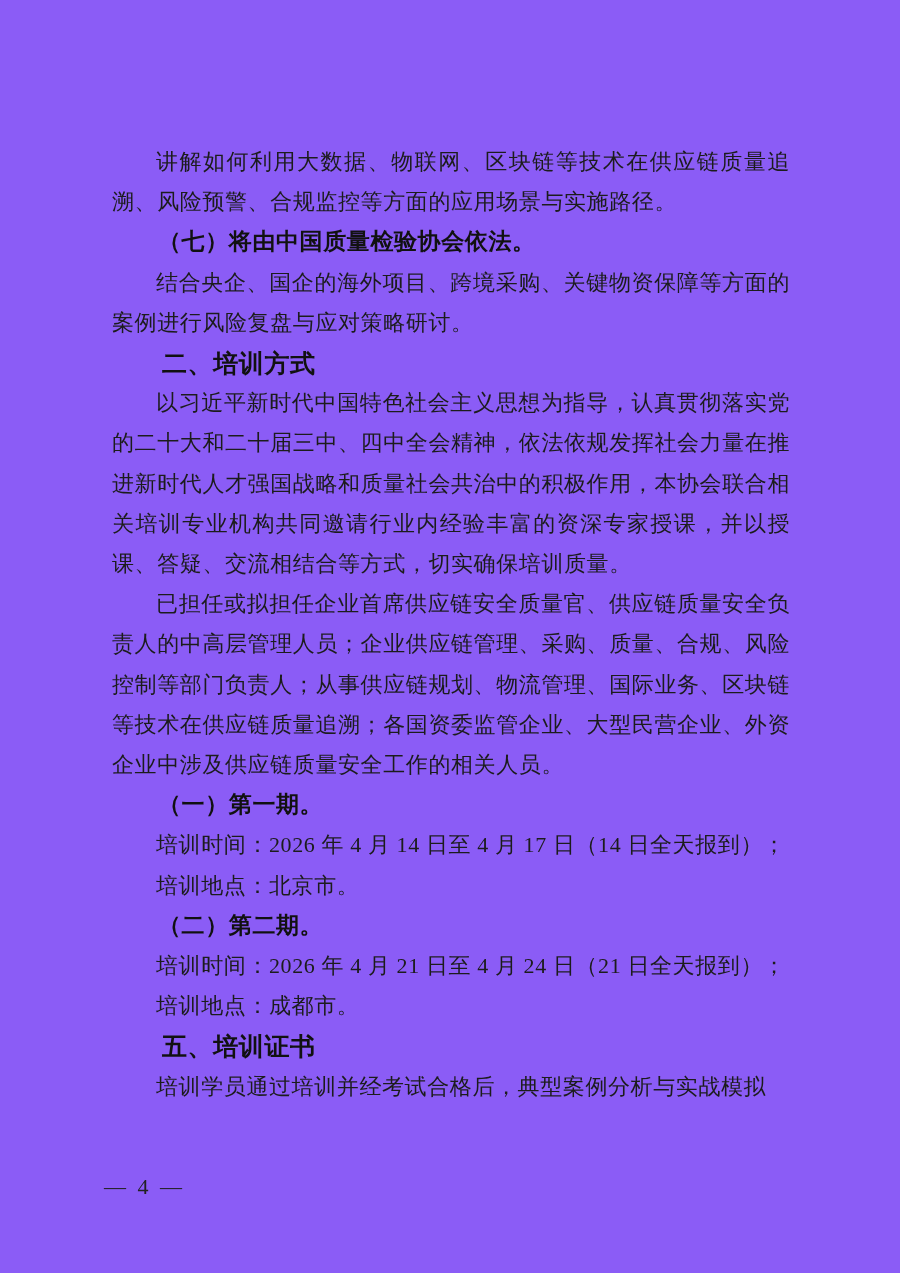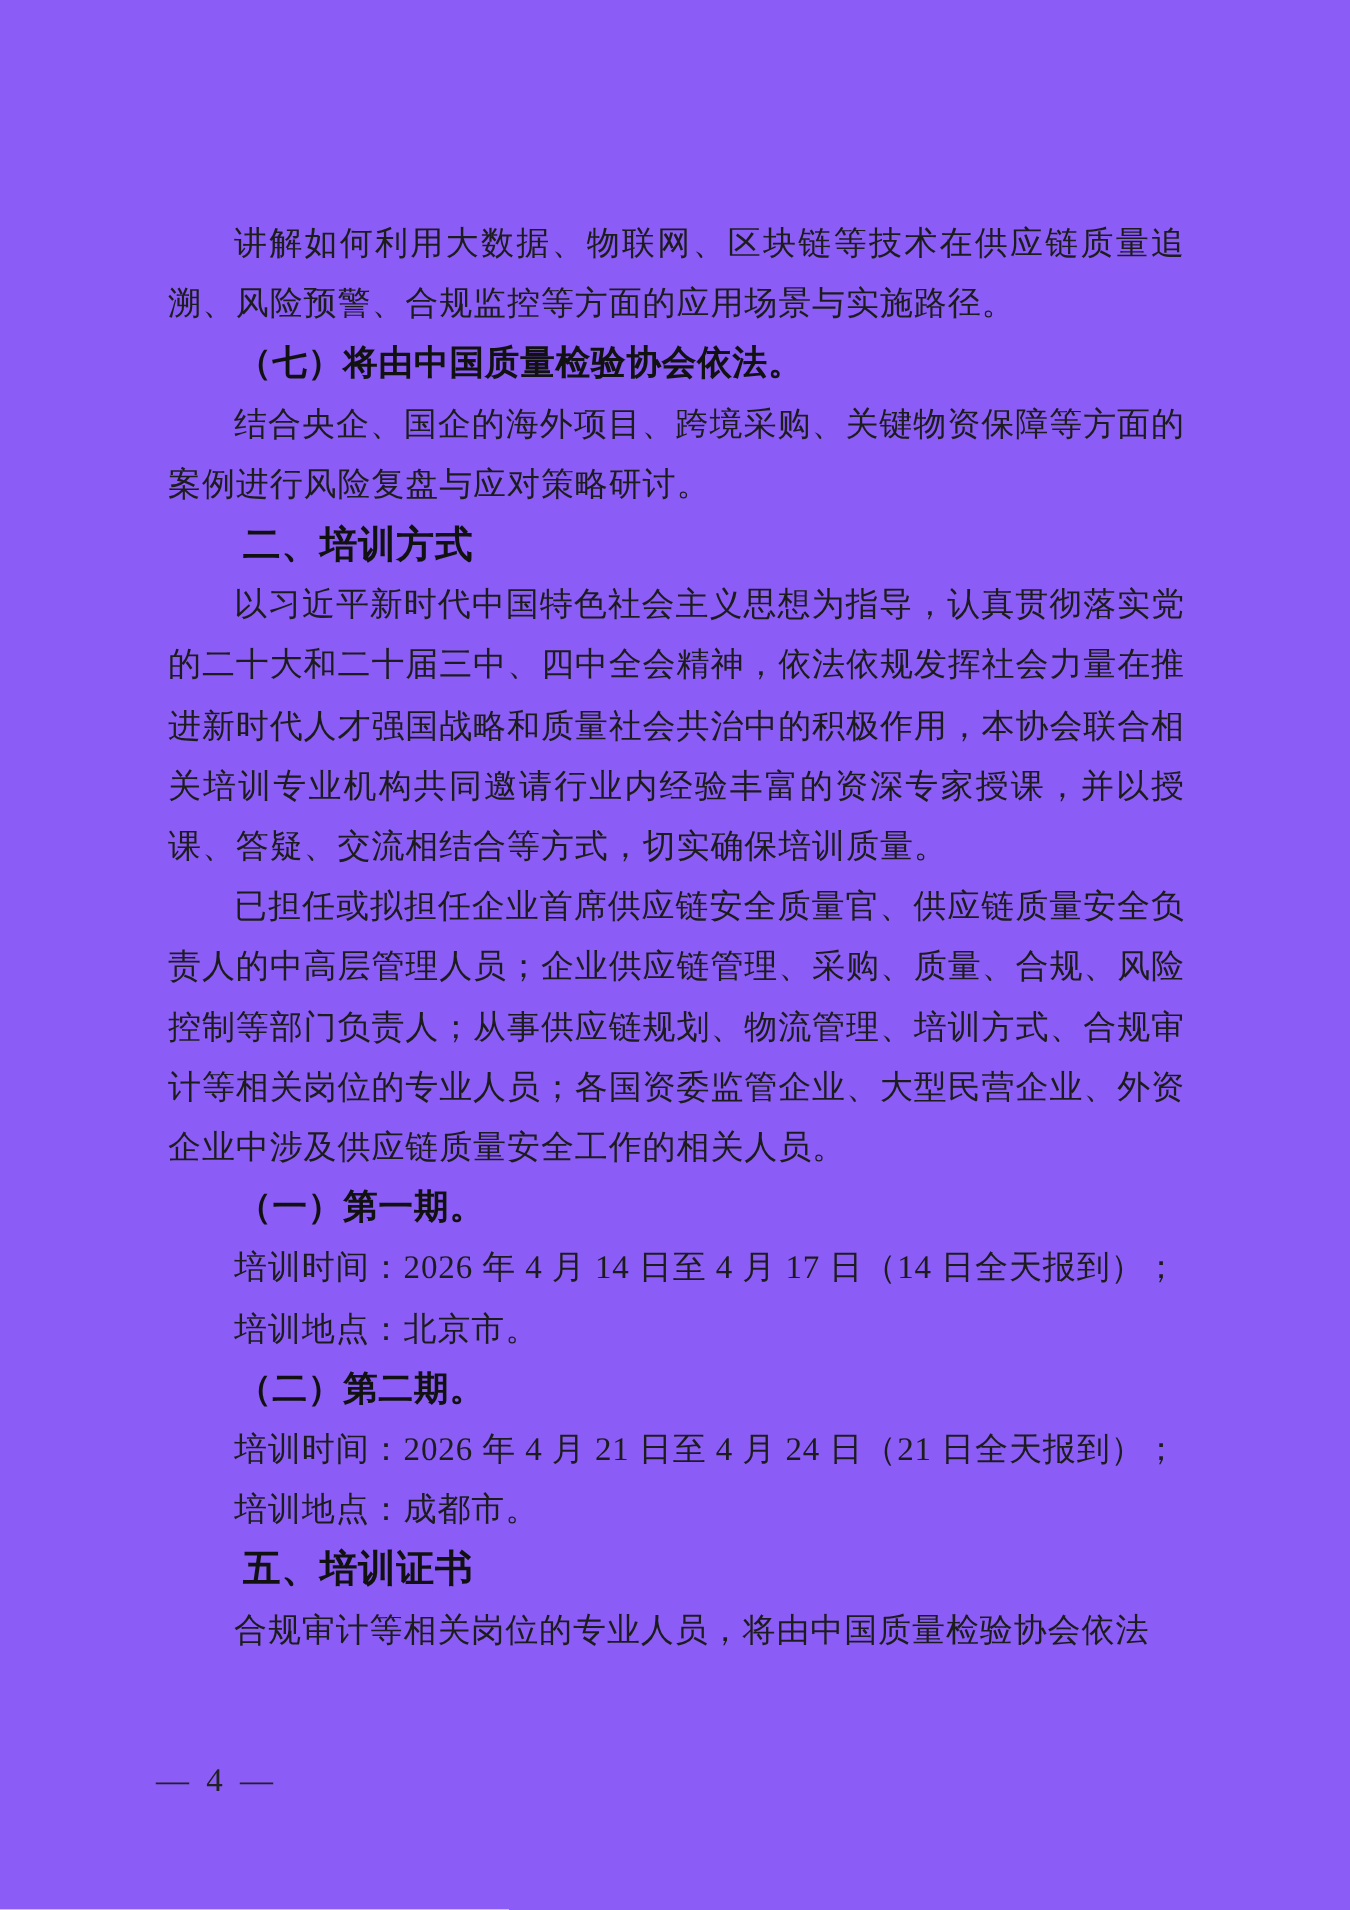--- a/index.html
+++ b/index.html
@@ -58,24 +58,24 @@
 </head>
 <body>
 
 <div class="page">
   <div class="doc-body" id="doc-body">
       <p class="body">讲解如何利用大数据、物联网、区块链等技术在供应链质量追溯、风险预警、合规监控等方面的应用场景与实施路径。</p>
       <p class="subheading">（七）将由中国质量检验协会依法。</p>
       <p class="body">结合央企、国企的海外项目、跨境采购、关键物资保障等方面的案例进行风险复盘与应对策略研讨。</p>
       <p class="heading">二、培训方式</p>
       <p class="body">以习近平新时代中国特色社会主义思想为指导，认真贯彻落实党的二十大和二十届三中、四中全会精神，依法依规发挥社会力量在推进新时代人才强国战略和质量社会共治中的积极作用，本协会联合相关培训专业机构共同邀请行业内经验丰富的资深专家授课，并以授课、答疑、交流相结合等方式，切实确保培训质量。</p>
-      <p class="body">已担任或拟担任企业首席供应链安全质量官、供应链质量安全负责人的中高层管理人员；企业供应链管理、采购、质量、合规、风险控制等部门负责人；从事供应链规划、物流管理、培训方式、合规审计等相关岗位的专业人员；各国资委监管企业、大型民营企业、外资企业中涉及供应链质量安全工作的相关人员。</p>
+      <p class="body">已担任或拟担任企业首席供应链安全质量官、供应链质量安全负责人的中高层管理人员；企业供应链管理、采购、质量、合规、风险控制等部门负责人；从事供应链规划、物流管理、国际业务、区块链等技术在供应链质量追溯；各国资委监管企业、大型民营企业、外资企业中涉及供应链质量安全工作的相关人员。</p>
       <p class="subheading">（一）第一期。</p>
       <p class="body">培训时间：2026 年 4 月 14 日至 4 月 17 日（14 日全天报到）；</p>
       <p class="body">培训地点：北京市。</p>
       <p class="subheading">（二）第二期。</p>
       <p class="body">培训时间：2026 年 4 月 21 日至 4 月 24 日（21 日全天报到）；</p>
       <p class="body">培训地点：成都市。</p>
       <p class="heading">五、培训证书</p>
-      <p class="body">合规审计等相关岗位的专业人员，将由中国质量检验协会依法</p>
+      <p class="body">培训学员通过培训并经考试合格后，典型案例分析与实战模拟</p>
     </div>
   <div class="page-number">— 4 —</div>
 </div>
 
 </body></html>

